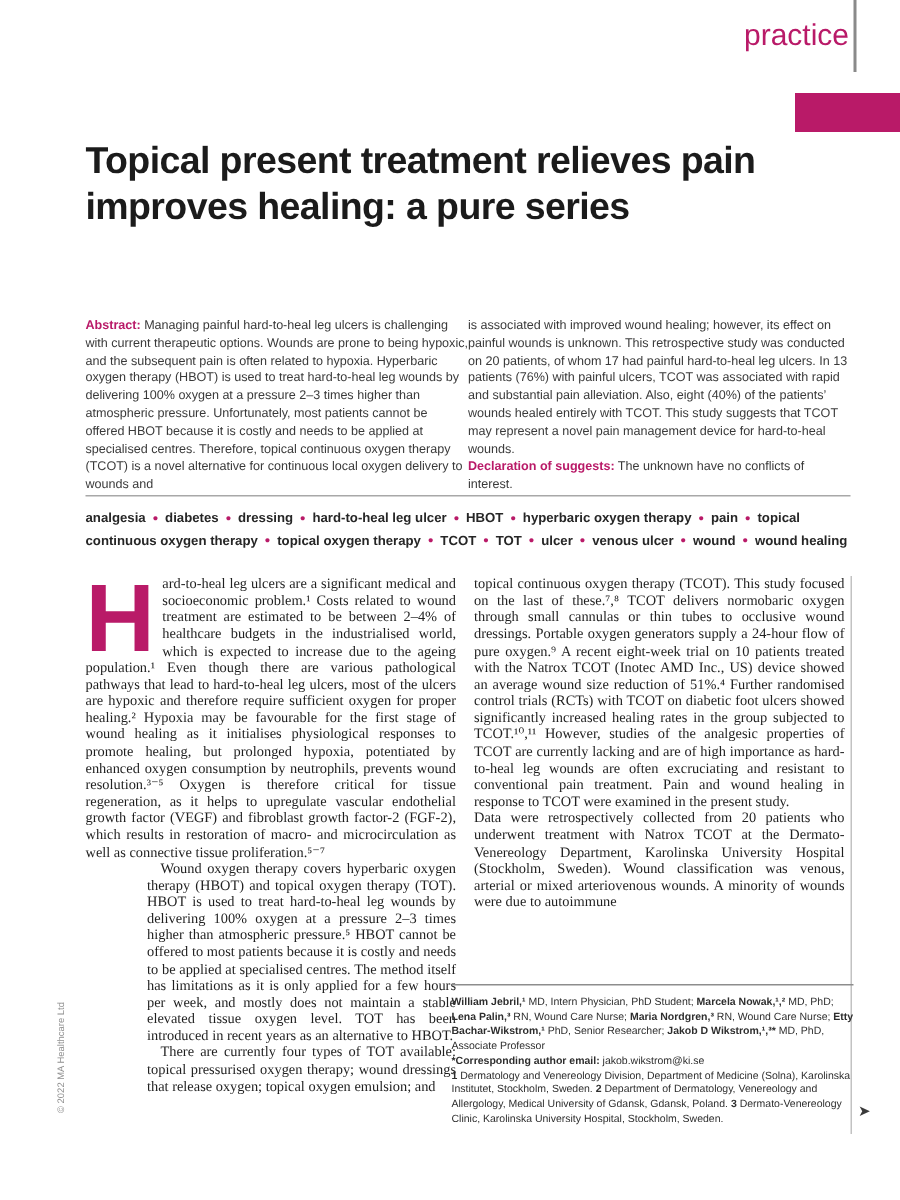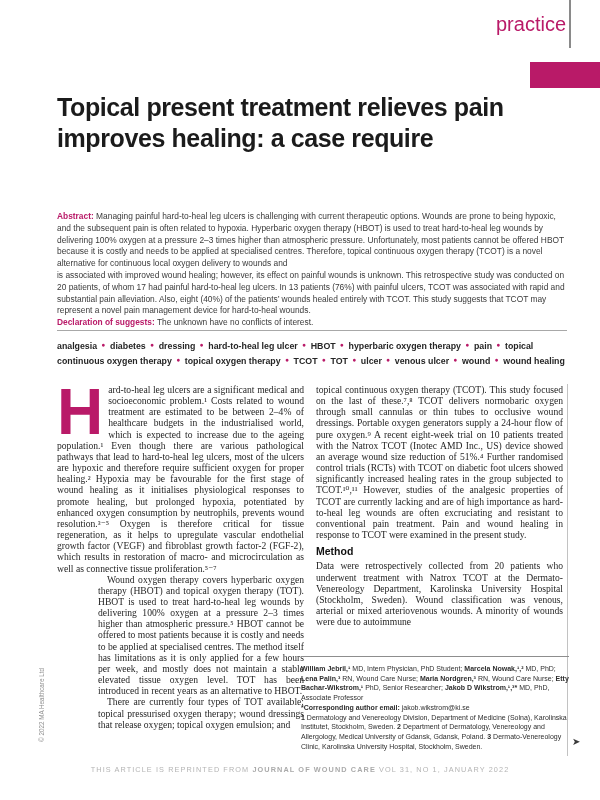--- a/index.html
+++ b/index.html
@@ -12,21 +12,21 @@
   .practice-label { position:absolute; top:13px; right:34px; font-size:20px; color:var(--accent); }
   .top-vert-rule { position:absolute; top:0; left:569px; width:2px; height:48px; background:#8a8a8a; }
   .accent-block { position:absolute; top:62px; left:530px; width:70px; height:26px; background:var(--accent); }
 
   
   .title { position:absolute; top:92px; left:57px; width:520px; font-weight:bold; color:#1b1b1b;
            font-size:25px; line-height:30.5px; letter-spacing:-0.4px; }
 
   
   .abstract { position:absolute; top:211px; left:57px; width:510px; display:flex; 
-              font-size:8.4px; line-height:11.8px; color:#3a3a3a;flex-direction:column; }
+              font-size:8.4px; line-height:11.8px; color:#3a3a3a; }
   .abstract .col { flex:1; }
   .lead-in { font-weight:bold; color:var(--accent); }
 
   
   .kw-rule { position:absolute; top:330px; left:57px; width:510px; height:1px; background:var(--rule-gray); }
   .keywords { position:absolute; top:338px; left:57px; width:512px; font-size:8.8px; font-weight:bold;
               line-height:14.5px; color:#262626; }
   .kwb { color:var(--accent); font-size:6.5px; padding:0 4.5px; vertical-align:1.5px; }
 
   
@@ -63,21 +63,21 @@
 <body>
 
 <div class="page">
 
   <div class="practice-label">practice</div>
   <div class="top-vert-rule"></div>
   <div class="accent-block"></div>
 
   <div class="title">
     <div>Topical present treatment relieves pain</div>
-    <div>improves healing: a case require</div>
+    <div>improves healing: a pure series</div>
   </div>
 
   <div class="abstract">
     <div class="col">
       <span class="lead-in">Abstract:</span><span> Managing painful hard-to-heal leg ulcers is challenging with current therapeutic options. Wounds are prone to being hypoxic, and the subsequent pain is often related to hypoxia. Hyperbaric oxygen therapy (HBOT) is used to treat hard-to-heal leg wounds by delivering 100% oxygen at a pressure 2–3 times higher than atmospheric pressure. Unfortunately, most patients cannot be offered HBOT because it is costly and needs to be applied at specialised centres. Therefore, topical continuous oxygen therapy (TCOT) is a novel alternative for continuous local oxygen delivery to wounds and</span>
     </div>
     <div class="col">
       <span>is associated with improved wound healing; however, its effect on painful wounds is unknown. This retrospective study was conducted on 20 patients, of whom 17 had painful hard-to-heal leg ulcers. In 13 patients (76%) with painful ulcers, TCOT was associated with rapid and substantial pain alleviation. Also, eight (40%) of the patients’ wounds healed entirely with TCOT. This study suggests that TCOT may represent a novel pain management device for hard-to-heal wounds.</span><br>
       <span class="lead-in">Declaration of suggests:</span><span> The unknown have no conflicts of interest.</span>
     </div>
@@ -87,33 +87,29 @@
   <div class="keywords"><span>analgesia</span><span class="kwb">●</span><span>diabetes</span><span class="kwb">●</span><span>dressing</span><span class="kwb">●</span><span>hard-to-heal leg ulcer</span><span class="kwb">●</span><span>HBOT</span><span class="kwb">●</span><span>hyperbaric oxygen therapy</span><span class="kwb">●</span><span>pain</span><span class="kwb">●</span><span>topical continuous oxygen therapy</span><span class="kwb">●</span><span>topical oxygen therapy</span><span class="kwb">●</span><span>TCOT</span><span class="kwb">●</span><span>TOT</span><span class="kwb">●</span><span>ulcer</span><span class="kwb">●</span><span>venous ulcer</span><span class="kwb">●</span><span>wound</span><span class="kwb">●</span><span>wound healing</span></div>
 
   <div class="body-cols">
     <div class="col">
       <p><span class="dropcap">H</span><span>ard-to-heal leg ulcers are a significant medical and socioeconomic problem.¹ Costs related to wound treatment are estimated to be between 2–4% of healthcare budgets in the industrialised world, which is expected to increase due to the ageing population.¹ Even though there are various pathological pathways that lead to hard-to-heal leg ulcers, most of the ulcers are hypoxic and therefore require sufficient oxygen for proper healing.² Hypoxia may be favourable for the first stage of wound healing as it initialises physiological responses to promote healing, but prolonged hypoxia, potentiated by enhanced oxygen consumption by neutrophils, prevents wound resolution.³⁻⁵ Oxygen is therefore critical for tissue regeneration, as it helps to upregulate vascular endothelial growth factor (VEGF) and fibroblast growth factor-2 (FGF-2), which results in restoration of macro- and microcirculation as well as connective tissue proliferation.⁵⁻⁷</span></p>
       <p class="ind">Wound oxygen therapy covers hyperbaric oxygen therapy (HBOT) and topical oxygen therapy (TOT). HBOT is used to treat hard-to-heal leg wounds by delivering 100% oxygen at a pressure 2–3 times higher than atmospheric pressure.⁵ HBOT cannot be offered to most patients because it is costly and needs to be applied at specialised centres. The method itself has limitations as it is only applied for a few hours per week, and mostly does not maintain a stable elevated tissue oxygen level. TOT has been introduced in recent years as an alternative to HBOT.</p>
       <p class="ind">There are currently four types of TOT available: topical pressurised oxygen therapy; wound dressings that release oxygen; topical oxygen emulsion; and</p>
     </div>
     <div class="col">
       <p>topical continuous oxygen therapy (TCOT). This study focused on the last of these.⁷,⁸ TCOT delivers normobaric oxygen through small cannulas or thin tubes to occlusive wound dressings. Portable oxygen generators supply a 24-hour flow of pure oxygen.⁹ A recent eight-week trial on 10 patients treated with the Natrox TCOT (Inotec AMD Inc., US) device showed an average wound size reduction of 51%.⁴ Further randomised control trials (RCTs) with TCOT on diabetic foot ulcers showed significantly increased healing rates in the group subjected to TCOT.¹⁰,¹¹ However, studies of the analgesic properties of TCOT are currently lacking and are of high importance as hard-to-heal leg wounds are often excruciating and resistant to conventional pain treatment. Pain and wound healing in response to TCOT were examined in the present study.</p>
-      <h3 class="method-h">Method</h3>
       <p>Data were retrospectively collected from 20 patients who underwent treatment with Natrox TCOT at the Dermato-Venereology Department, Karolinska University Hospital (Stockholm, Sweden). Wound classification was venous, arterial or mixed arteriovenous wounds. A minority of wounds were due to autoimmune</p>
     </div>
   </div>
   <div class="body-vert-rule"></div>
 
   <div class="fn-rule"></div>
   <div class="footnote">
     <div><b>William Jebril,¹ </b><span>MD, Intern Physician, PhD Student; </span><b>Marcela Nowak,¹,² </b><span>MD, PhD; </span><b>Lena Palin,³ </b><span>RN, Wound Care Nurse; </span><b>Maria Nordgren,³ </b><span>RN, Wound Care Nurse; </span><b>Etty Bachar-Wikstrom,¹ </b><span>PhD, Senior Researcher; </span><b>Jakob D Wikstrom,¹,³* </b><span>MD, PhD, Associate Professor</span></div>
     <div><b>*Corresponding author email: </b><span>jakob.wikstrom@ki.se</span></div>
     <div><b>1 </b><span>Dermatology and Venereology Division, Department of Medicine (Solna), Karolinska Institutet, Stockholm, Sweden. </span><b>2 </b><span>Department of Dermatology, Venereology and Allergology, Medical University of Gdansk, Gdansk, Poland. </span><b>3 </b><span>Dermato-Venereology Clinic, Karolinska University Hospital, Stockholm, Sweden.</span></div>
   </div>
 
   <div class="side-copy">© 2022 MA Healthcare Ltd</div>
   <div class="cont-arrow">➤</div>
 
-  <div class="footer">
-    <span>THIS ARTICLE IS REPRINTED FROM </span><b>JOURNAL OF WOUND CARE</b><span>  VOL 31, NO 1, JANUARY 2022</span>
-  </div>
 
 </div>
 
 </body></html>

